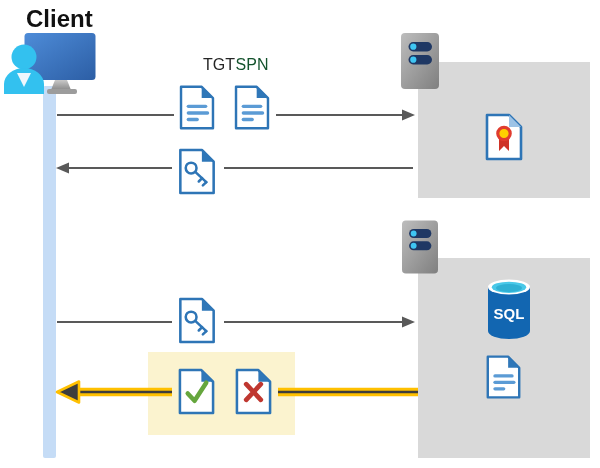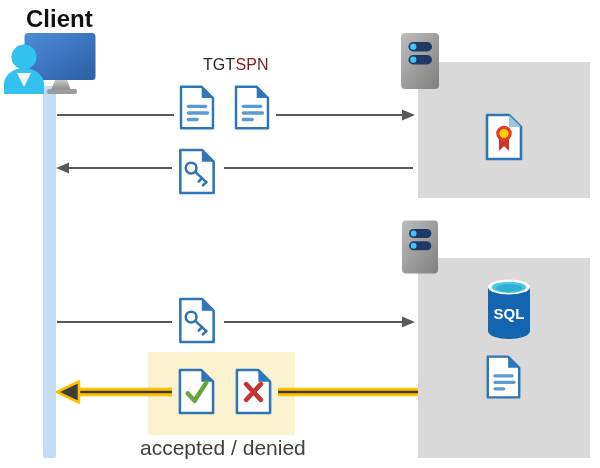--- a/index.html
+++ b/index.html
@@ -22,23 +22,22 @@
 
 <div id="stage">
 
   <div class="abs gray-box" style="left:418px;top:62px;width:172px;height:136px;"></div>
   <div class="abs gray-box" style="left:418px;top:258px;width:172px;height:200px;"></div>
   <div class="abs lifeline" style="left:43px;top:86px;width:13px;height:372px;"></div>
   <div class="abs highlight" style="left:148px;top:352px;width:147px;height:83px;"></div>
 
   <div class="abs label-bold" style="left:26px;top:4px;">Client</div>
   <div class="abs label-plain ctr" style="left:178px;top:56px;width:38px;font-size:16px;color:#262626;margin-left:22px;">TGT</div>
-  <div class="abs label-plain ctr" style="left:233px;top:56px;width:38px;font-size:16px;color:#7f1d1d;">SPN</div>
+  <div class="abs label-plain ctr" style="left:233px;top:56px;width:38px;font-size:16px;color:#14532d;">SPN</div>
   <div class="abs label-plain ctr" style="left:418px;top:418px;width:172px;font-size:19px;">mssql.keytab</div>
-  <div class="abs label-plain" style="left:140px;top:436px;font-size:21px;">accepted / denied</div>
 
   <svg class="abs icon" style="left:3px;top:31px;" width="95" height="64" viewBox="0 0 95 64">
     <defs>
       <linearGradient id="gradMon" x1="0" y1="0" x2="1" y2="1">
         <stop offset="0" stop-color="#4e8cd8"></stop>
           <stop offset="1" stop-color="#2c5ea5"></stop>
       </linearGradient>
       <linearGradient id="gradStand" x1="0" y1="0" x2="0" y2="1">
         <stop offset="0" stop-color="#c9c9c9"></stop>
           <stop offset="1" stop-color="#8a8a8a"></stop>

